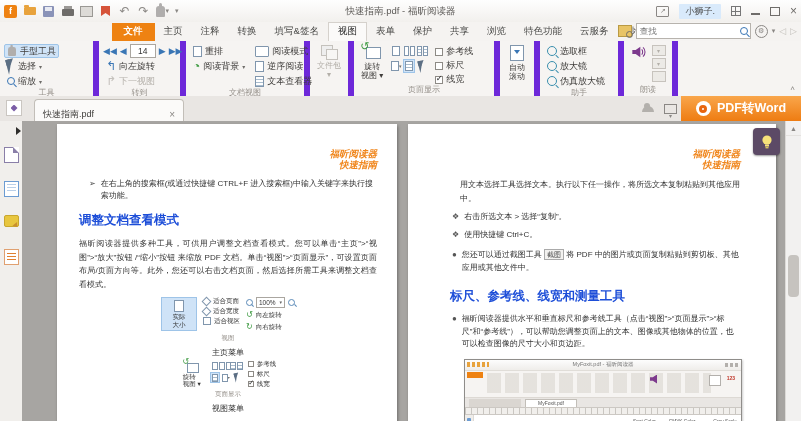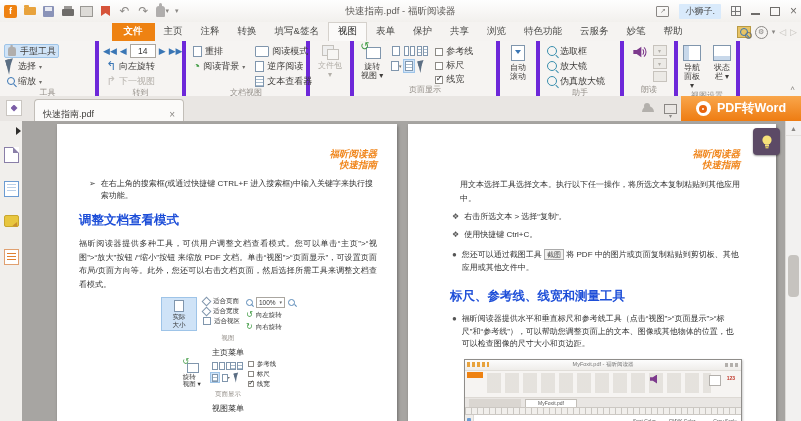--- a/index.html
+++ b/index.html
@@ -41,21 +41,21 @@
   .findnote{width:12px;height:10px;background:#e8c466;border:1px solid #b99a44;position:relative;}
   .findnote::after{content:"";position:absolute;right:-2px;bottom:-2px;width:5px;height:5px;border:1.3px solid #6f6d6a;border-radius:50%;}
   .searchbox{width:96px;height:14px;border:1px solid #b7b3ad;background:#fff;font-size:8.5px;padding:0 14px 0 3px;color:#333;}
   .magbtn{position:relative;margin-left:-18px;width:14px;height:14px;display:flex;align-items:center;justify-content:center;}
   .mag{width:6px;height:6px;border:1.4px solid #3a76b5;border-radius:50%;position:relative;display:inline-block;}
   .mag::after{content:"";position:absolute;width:4px;height:1.4px;background:#3a76b5;transform:rotate(45deg);right:-3px;bottom:-2px;}
   .gearbtn{width:11px;height:11px;border:1px solid #8a8784;border-radius:50%;display:flex;align-items:center;justify-content:center;font-size:7px;color:#8a8784;}
   .navpn{font-size:9px;color:#c4c1bc;}
   
   .ribbon{position:absolute;top:41px;left:0;right:0;height:55px;background:#f6f4f2;border-bottom:1px solid #d5d1cc;display:flex;}
-  .grp{height:100%;display:flex;flex-direction:column;border-right:4px solid #6d28d9;box-sizing:border-box;}
+  .grp{height:100%;display:flex;flex-direction:column;border-right:6px solid #6d28d9;box-sizing:border-box;}
   .grp-body{flex:1;display:flex;padding:3px 4px 0;gap:4px;}
   .grp-label{text-align:center;font-size:8px;color:#948f89;height:11px;line-height:10px;}
   .stack{display:flex;flex-direction:column;justify-content:flex-start;gap:1px;}
   .sbtn{display:flex;align-items:center;gap:3px;font-size:9px;color:#3f3d3b;padding:1px 3px;border-radius:2px;white-space:nowrap;height:12px;}
   .sbtn.hl{background:#cfe3f7;border:1px solid #9ec4e8;padding:0 2px;}
   .sbtn .dd{font-size:6px;color:#6f6d6a;}
   .sbtn.dis{color:#b3afa9;}
   .bigbtn{display:flex;flex-direction:column;align-items:center;justify-content:flex-start;font-size:8px;color:#3f3d3b;line-height:9px;text-align:center;padding:1px 3px;gap:2px;}
   .bigbtn.dis{color:#b3afa9;}
   .navarrows{display:flex;align-items:center;gap:3px;color:#3a76b5;font-size:9px;}
@@ -233,20 +233,21 @@
     <div class="rtab">表单</div>
     <div class="rtab">保护</div>
     <div class="rtab">共享</div>
     <div class="rtab">浏览</div>
     <div class="rtab">特色功能</div>
     <div class="rtab">云服务</div>
     <div class="rtab">妙笔</div>
     <div class="rtab">帮助</div>
     <div class="searcharea">
       <span class="findnote"></span>
+      <input class="searchbox" placeholder="查找" style="">
       <span class="magbtn">
           <span class="mag"></span>
         </span>
       <span class="gearbtn">⚙</span>
       <span class="caret">▾</span>
       <span class="navpn">◁</span>
       <span class="navpn">▷</span>
     </div>
   </div>
 
@@ -433,33 +434,20 @@
           </svg>
         <div class="minirow">
           <span class="mb">▾</span>
           <span class="mb">▾</span>
           <span class="mb"></span>
         </div>
       </div>
       <div class="grp-label">朗读</div>
     </div>
 
-    <div class="grp" style="width:62px;">
-      <div class="grp-body" style="justify-content:center;gap:6px;">
-        <div class="bigbtn">
-          <span class="iconbox-nav"></span>
-          <span><span>导航</span><br><span>面板</span> ▾</span>
-        </div>
-        <div class="bigbtn">
-          <span class="iconbox-status"></span>
-          <span><span>状态</span><br><span>栏</span> ▾</span>
-        </div>
-      </div>
-      <div class="grp-label">视图设置</div>
-    </div>
 
     <span class="collapse">˄</span>
   </div>
 
   <div class="doctabs">
     <span class="startic">
         <span class="dmd"></span>
       </span>
     <div class="doctab">
       <span class="lbl">快速指南.pdf</span>

